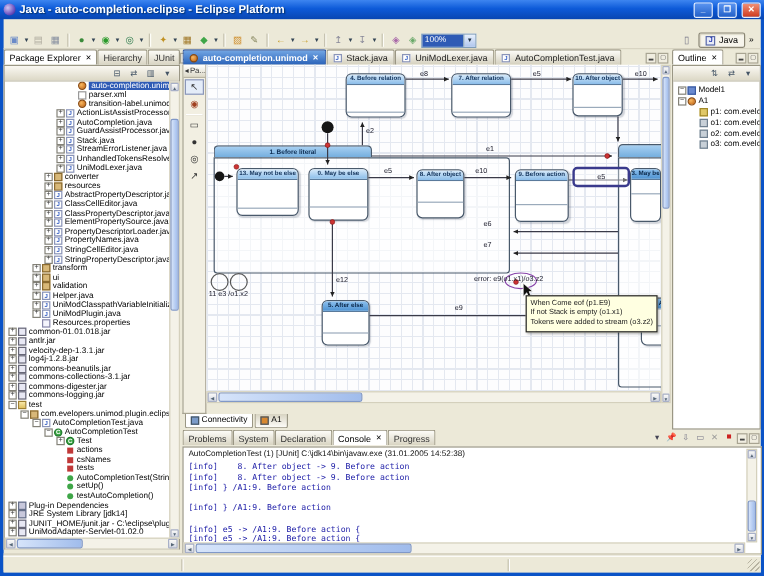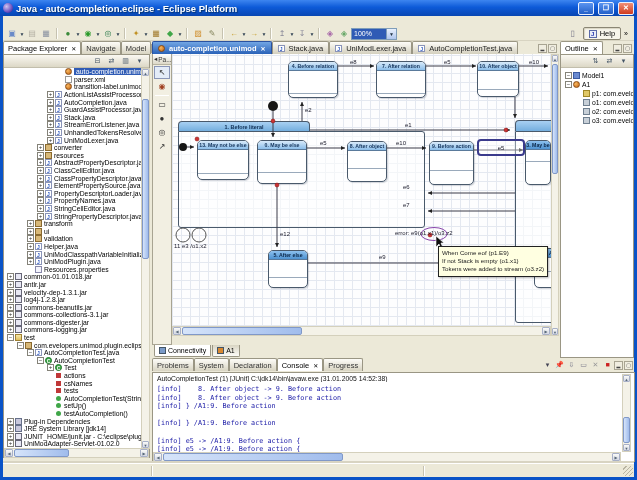--- a/index.html
+++ b/index.html
@@ -162,36 +162,36 @@
       <span class="ti" style="color: rgb(168, 104, 168);">◈</span>
       <span class="ti" style="color: rgb(104, 168, 104);">◈</span>
       <span class="combo">
         <span class="val">100%</span>
         <span class="cdd">▼</span>
       </span>
       <span class="pspace">
         <span class="ti" style="color: rgb(119, 119, 136);">▯</span>
         <span class="pbtn">
           <span class="jicon">J</span>
-          <span>Help</span>
+          <span>Java</span>
         </span>
         <span style="font-size: 7px;">»</span>
       </span>
     </div>
 
   <div class="abs tabrow" id="pkgtabs" style="left:3px;top:41px;width:122px">
       <div class="vtab act">
         <span>Package Explorer</span>
         <span class="x">✕</span>
       </div>
       <div class="vtab">
-        <span>Navigate</span>
+        <span>Hierarchy</span>
       </div>
       <div class="vtab">
-        <span>Model</span>
+        <span>JUnit</span>
       </div>
       <span class="mm">
         <span class="mmb">▂</span>
         <span class="mmb">▢</span>
       </span>
     </div>
   <div class="abs whitebox" style="left:3px;top:54px;width:147px;height:404px">
     <div class="viewbar">
       <span class="vi">⊟</span>
       <span class="vi">⇄</span>

